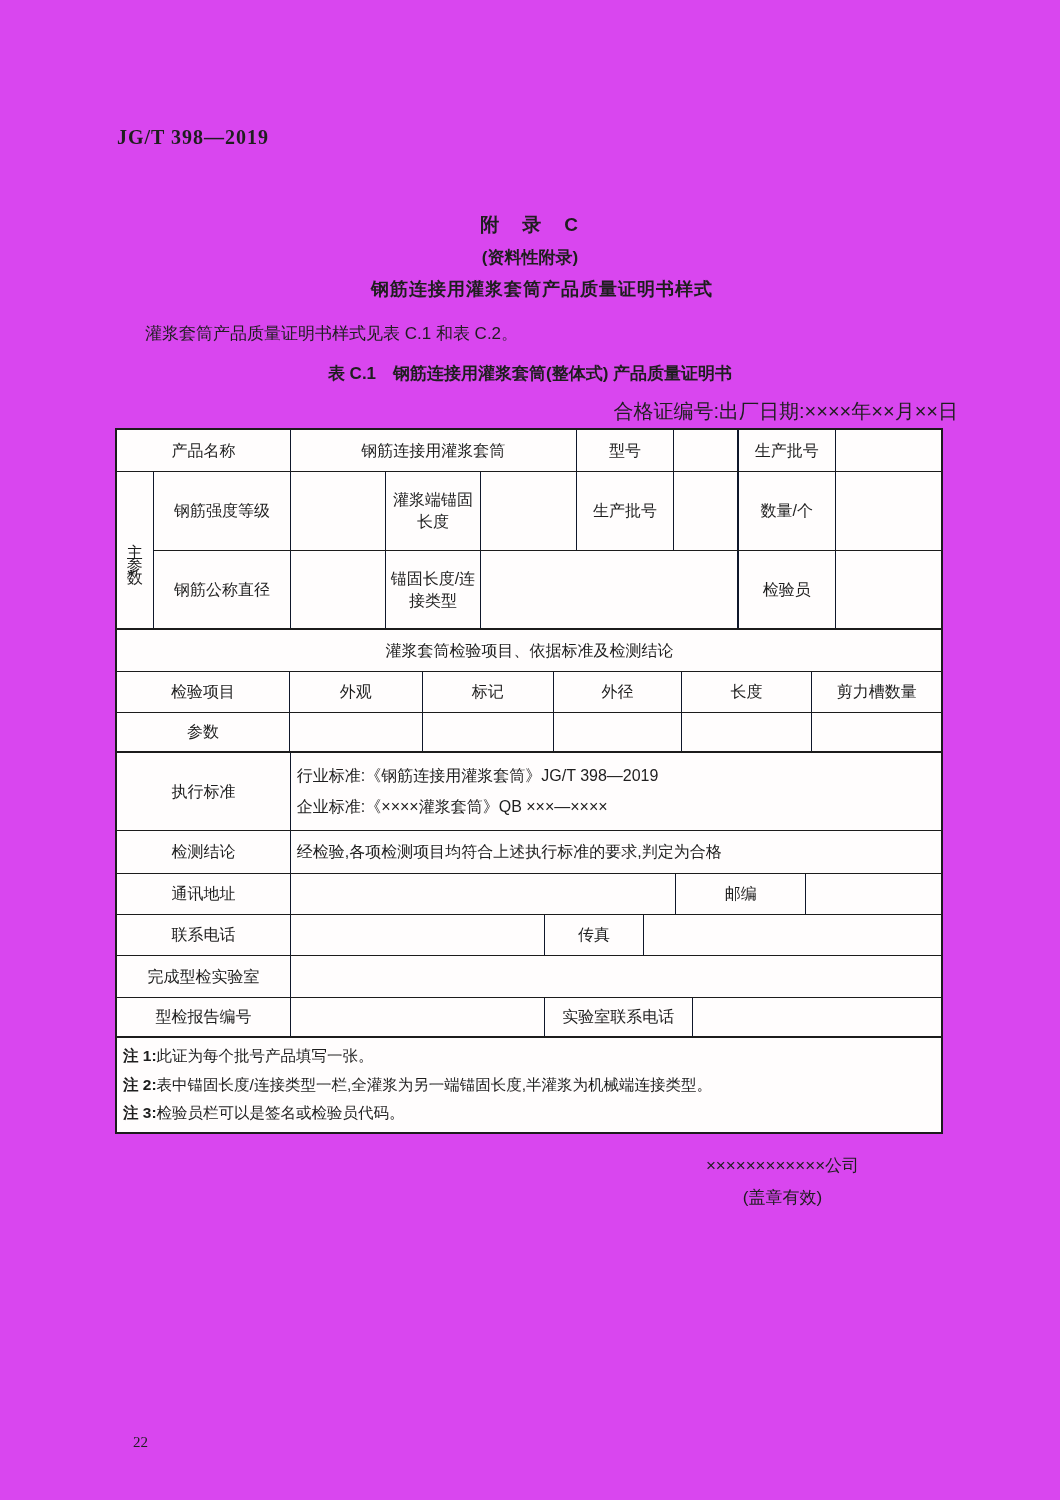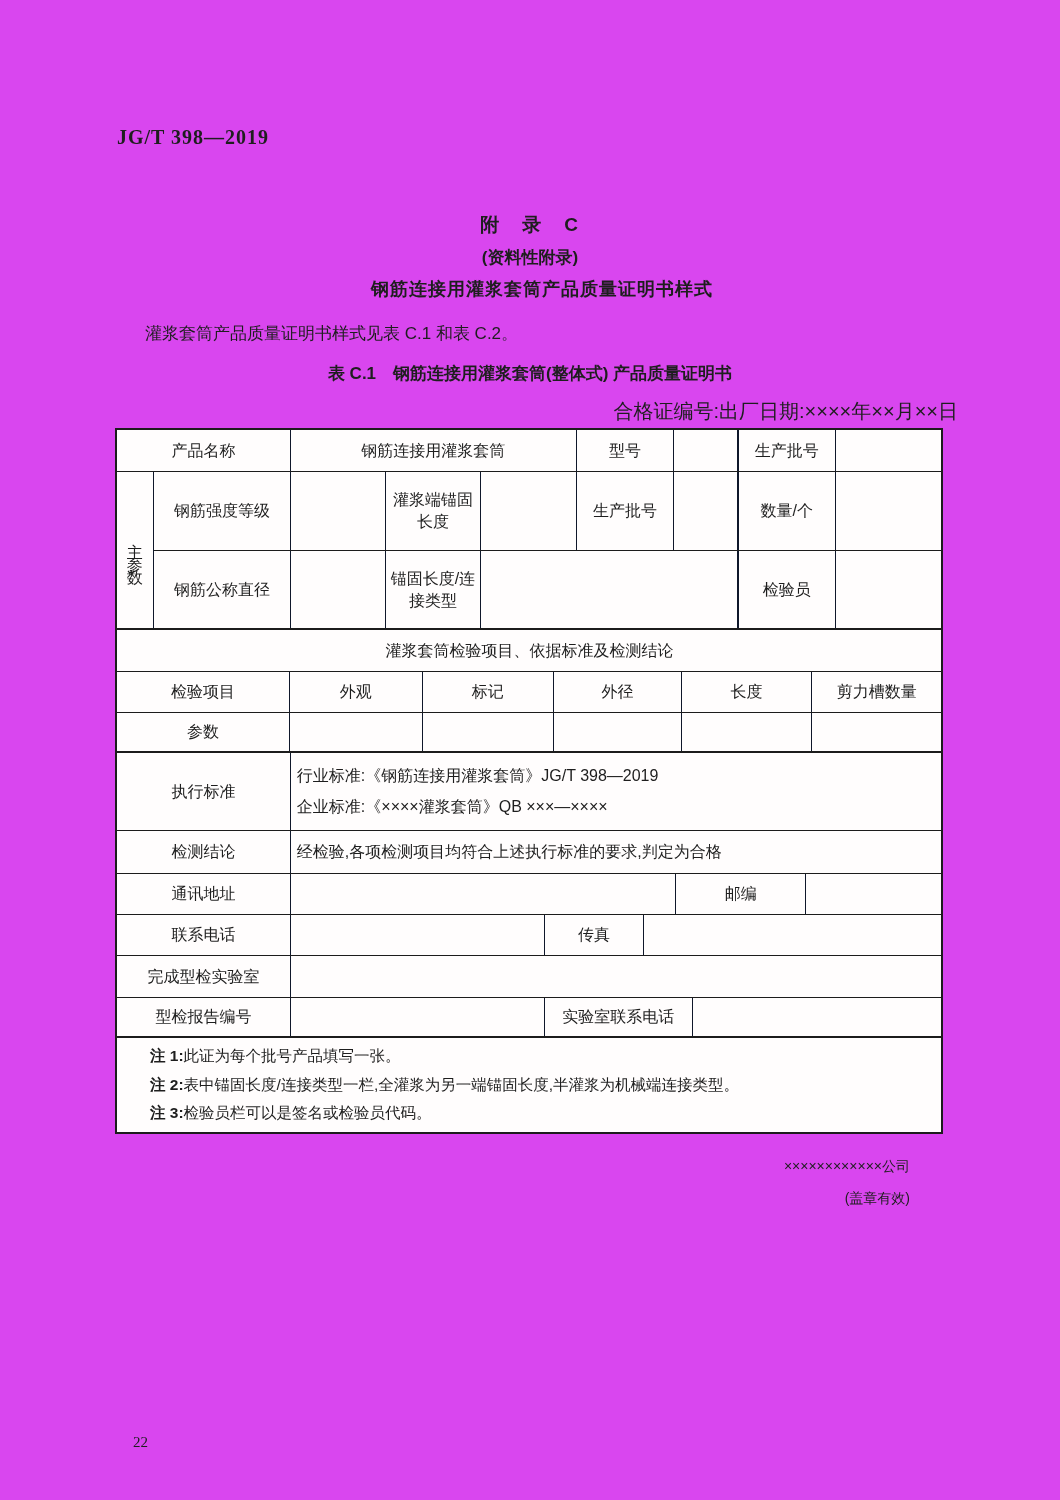--- a/index.html
+++ b/index.html
@@ -44,25 +44,25 @@
   .subrow{display:flex;box-sizing:border-box;border-bottom:1px solid #1c1c1c;flex-shrink:0;width:100%;}
   .subrow:last-child{border-bottom:none;}
   .vert{
     writing-mode:vertical-rl;text-orientation:upright;letter-spacing:0.85em;
     font-size:16px;
   }
   .left-text{justify-content:flex-start;text-align:left;padding-left:14px;}
   .std-cell{flex-direction:column;align-items:flex-start;justify-content:center;
     text-align:right;padding-left:14px;gap:9px;}
   .notes-cell{flex-direction:column;align-items:flex-start;justify-content:center;
-    text-align:left;padding-left:36px;gap:8px;font-size:15.5px;margin-left:27px;}
+    text-align:left;padding-left:36px;gap:8px;font-size:15.5px;}
   .note-line .np{font-weight:700;}
   
-  .sign{position:absolute;left:655px;top:1150px;width:255px;text-align:right;
-    font-size:14px;line-height:32px;}
+  .sign{position:absolute;left:655px;top:1150px;width:255px;text-align:center;
+    font-size:17px;line-height:32px;}
   .pageno{position:absolute;left:133px;top:1434px;font-size:15px;
     font-family:"Liberation Serif","DejaVu Serif",serif;}
 </style>
 </head>
 <body>
 
 <div class="page">
 
   <div class="doc-code">JG/T 398—2019</div>
 

